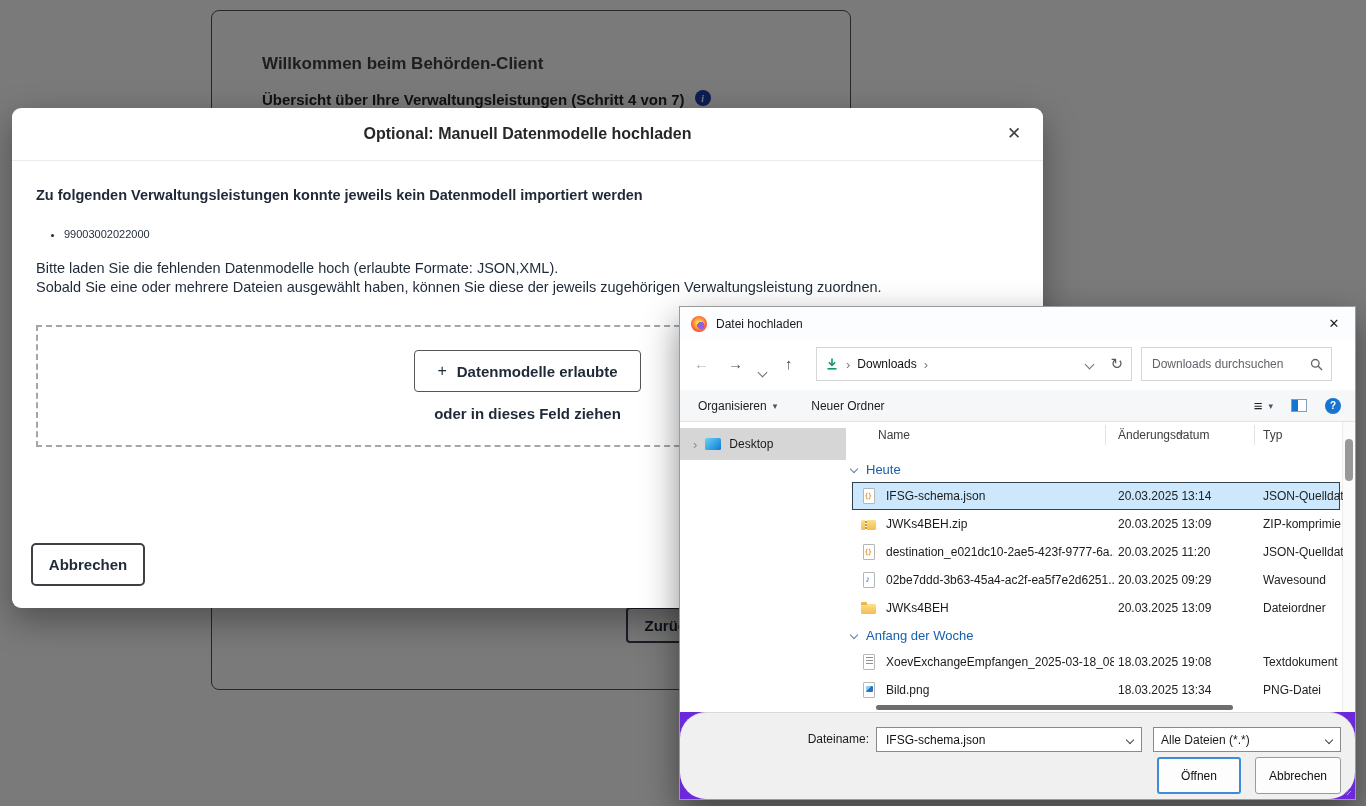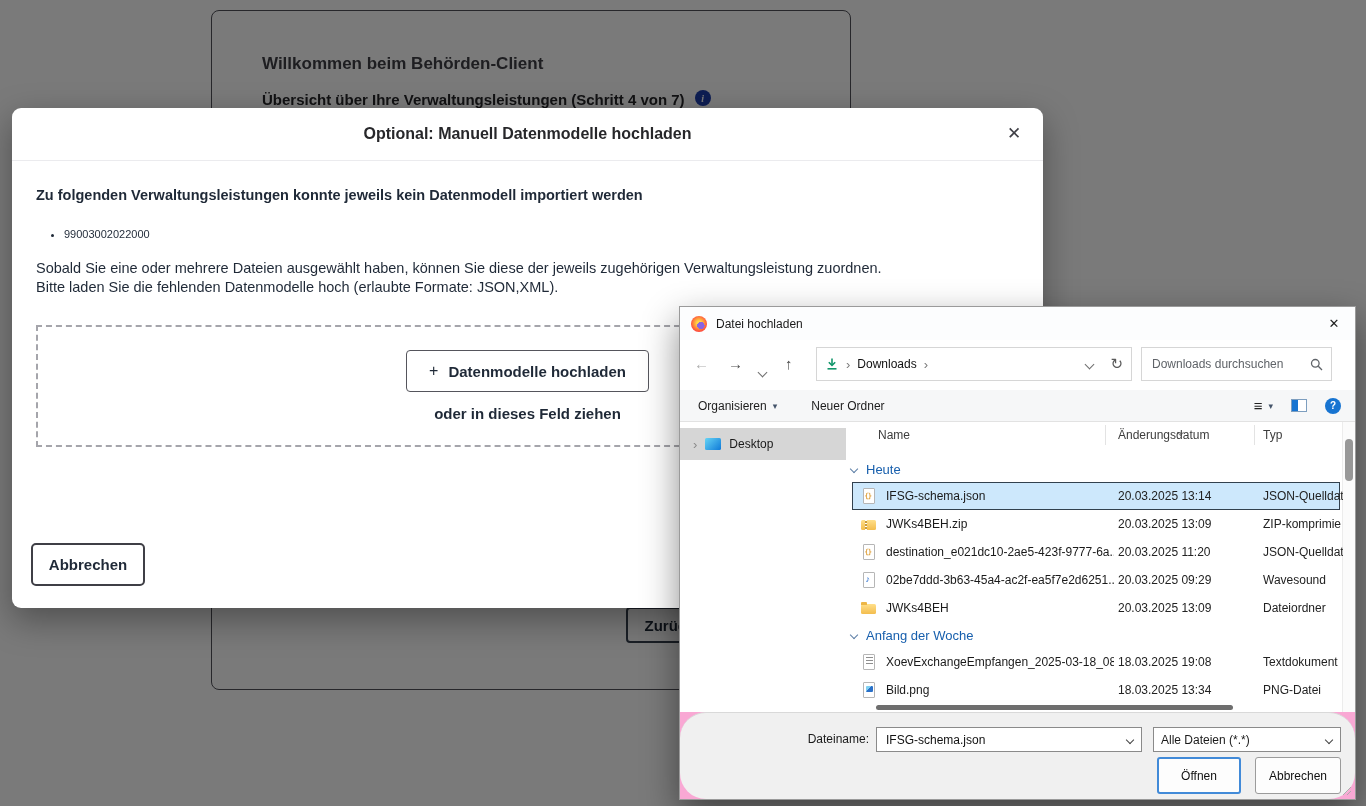--- a/index.html
+++ b/index.html
@@ -34,21 +34,21 @@
   .dropzone{margin-top:28px;height:118px;border:2px dashed #a5a5ab;display:flex;flex-direction:column;
         align-items:center;justify-content:center;}
   .upload-btn{display:inline-flex;align-items:center;gap:10px;padding:11px 22px;background:#fff;
         border:1px solid #55555c;border-radius:4px;font-size:15px;font-weight:bold;color:#1f2937;cursor:pointer;}
   .plus{font-size:16px;font-weight:normal;}
   .drop-hint{margin-top:13px;font-size:15px;font-weight:bold;}
   .m-cancel{position:absolute;left:19px;bottom:22px;width:114px;height:43px;background:#fff;
         border:2px solid #3f3f46;border-radius:5px;font-size:15px;font-weight:bold;color:#1f2937;cursor:pointer;}
 
   
-  .fdlg{position:absolute;left:679px;top:306px;width:677px;height:494px;background:#f9a8d4;border:1px solid #9a9a9a;
+  .fdlg{position:absolute;left:679px;top:306px;width:677px;height:494px;background:#6d28d9;border:1px solid #9a9a9a;
         box-shadow:0 14px 34px rgba(0,0,0,.45);z-index:20;font-size:12px;color:#1a1a1a;
         display:flex;flex-direction:column;box-sizing:border-box;}
   .f-titlebar{height:33px;flex:0 0 33px;display:flex;align-items:center;padding-left:11px;gap:9px;background:#fcfdfe;}
   .ff-icon{width:16px;height:16px;border-radius:50%;flex:0 0 16px;
         background:radial-gradient(circle at 62% 60%,#8a63e0 0 26%,rgba(0,0,0,0) 27%),
                    radial-gradient(circle at 50% 45%,#ffd54a 0 18%,#ff9d3c 40%,#ff4f3c 68%,#d62a5e 100%);}
   .f-title{flex:1;}
   .f-close{width:42px;height:33px;border:0;background:transparent;font-size:13px;color:#222;cursor:pointer;}
   .f-toolbar{height:50px;flex:0 0 50px;position:relative;background:#fff;}
   .nav{position:absolute;top:13px;font-size:15px;color:#4d4d4d;cursor:pointer;line-height:22px;}
@@ -160,27 +160,27 @@
     <div class="m-header">
       <div class="m-title">Optional: Manuell Datenmodelle hochladen</div>
       <button class="m-close">✕</button>
     </div>
     <div class="m-body">
       <div class="m-heading">Zu folgenden Verwaltungsleistungen konnte jeweils kein Datenmodell importiert werden</div>
       <ul class="m-ul">
         <li>99003002022000</li>
       </ul>
       <div class="m-para">
+        <div>Bitte laden Sie die fehlenden Datenmodelle hoch (erlaubte Formate: JSON,XML).</div>
         <div>Sobald Sie eine oder mehrere Dateien ausgewählt haben, können Sie diese der jeweils zugehörigen Verwaltungsleistung zuordnen.</div>
-        <div>Bitte laden Sie die fehlenden Datenmodelle hoch (erlaubte Formate: JSON,XML).</div>
       </div>
       <div class="dropzone">
         <button class="upload-btn">
           <span class="plus">+</span>
-          <span>Datenmodelle hochladen</span>
+          <span>Datenmodelle erlaubte</span>
         </button>
         <div class="drop-hint">oder in dieses Feld ziehen</div>
       </div>
     </div>
     <button class="m-cancel">Abbrechen</button>
   </div>
 
   <div class="fdlg">
     <div class="f-titlebar">
       <span class="ff-icon"></span>

